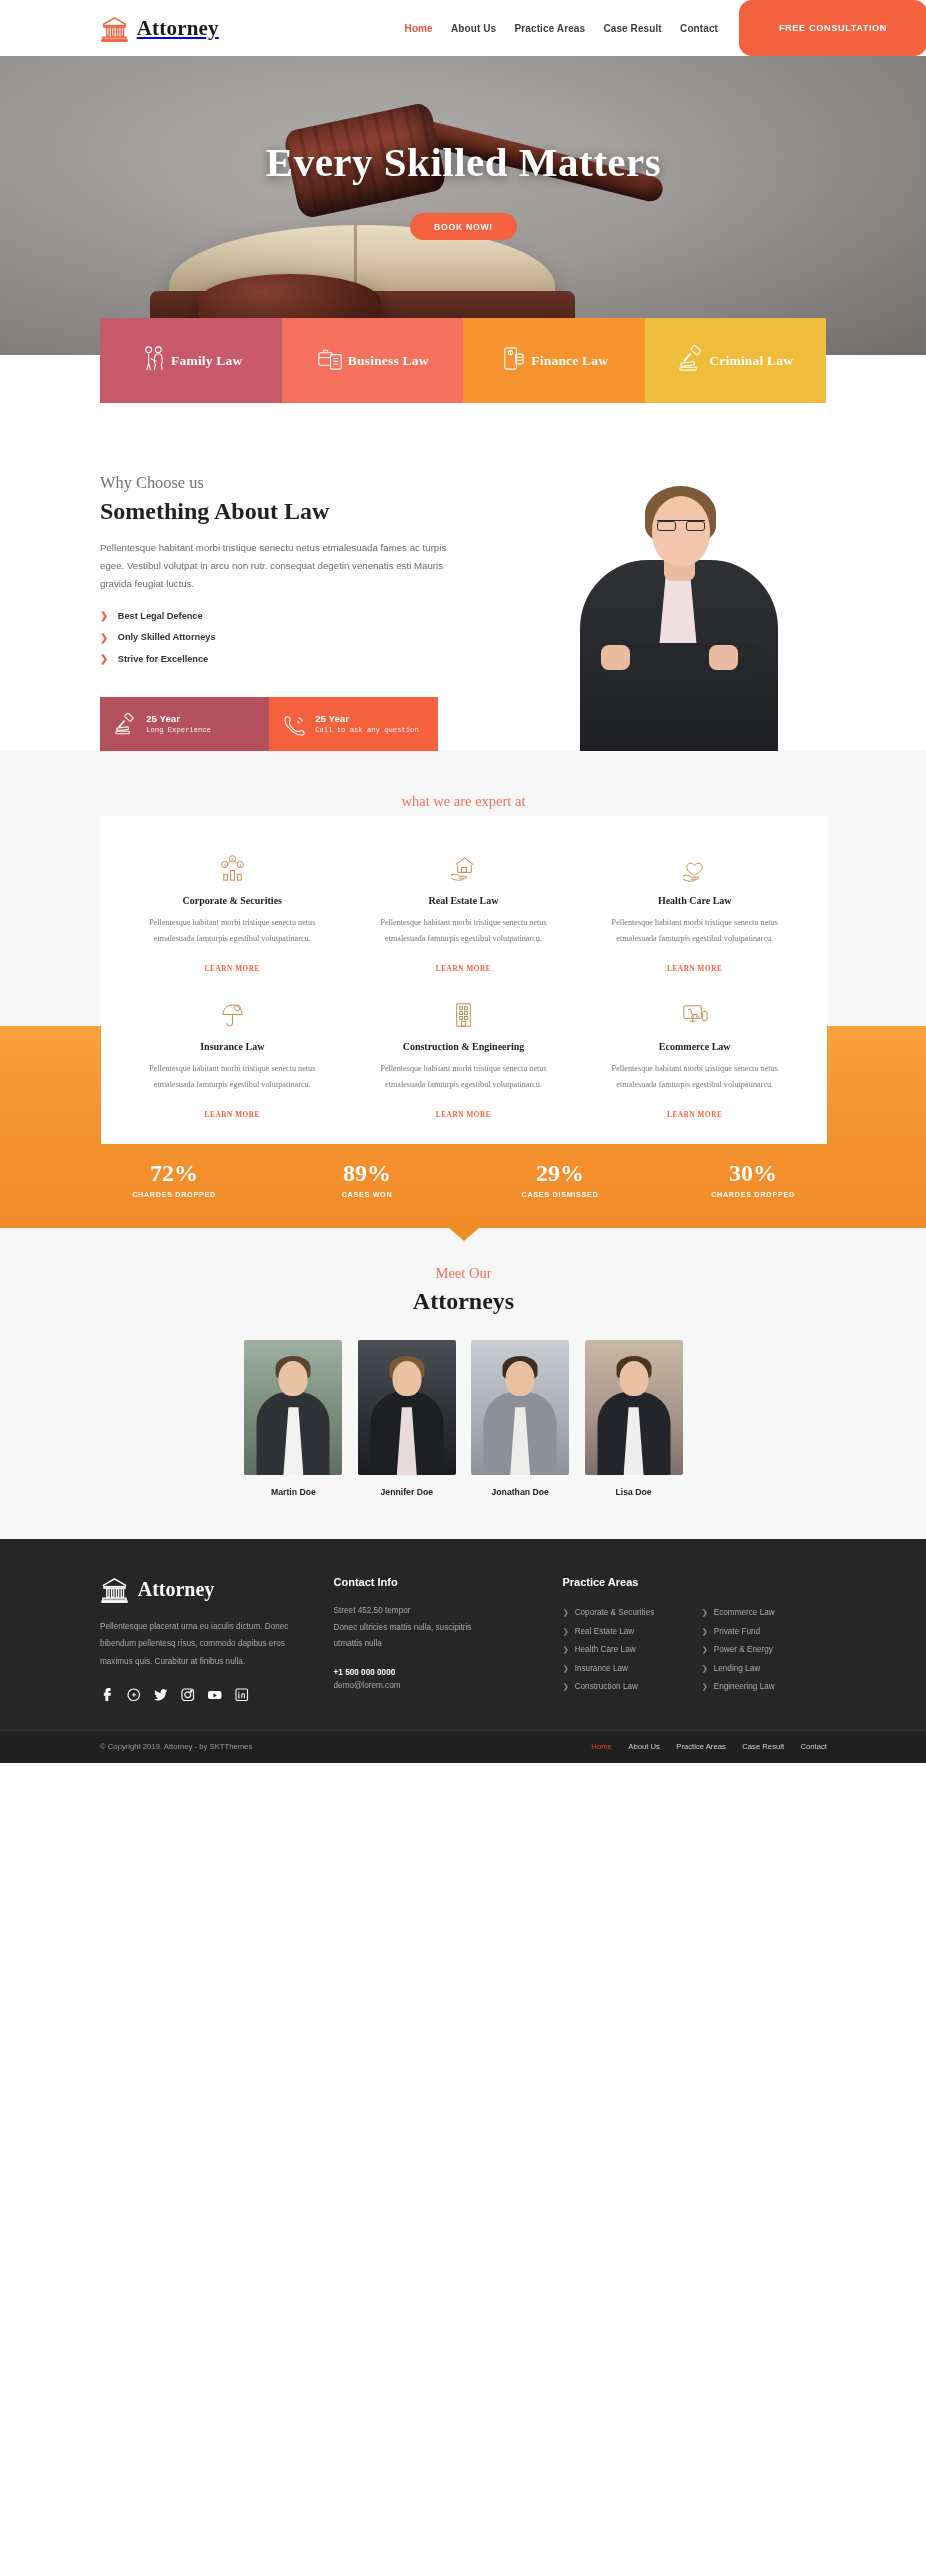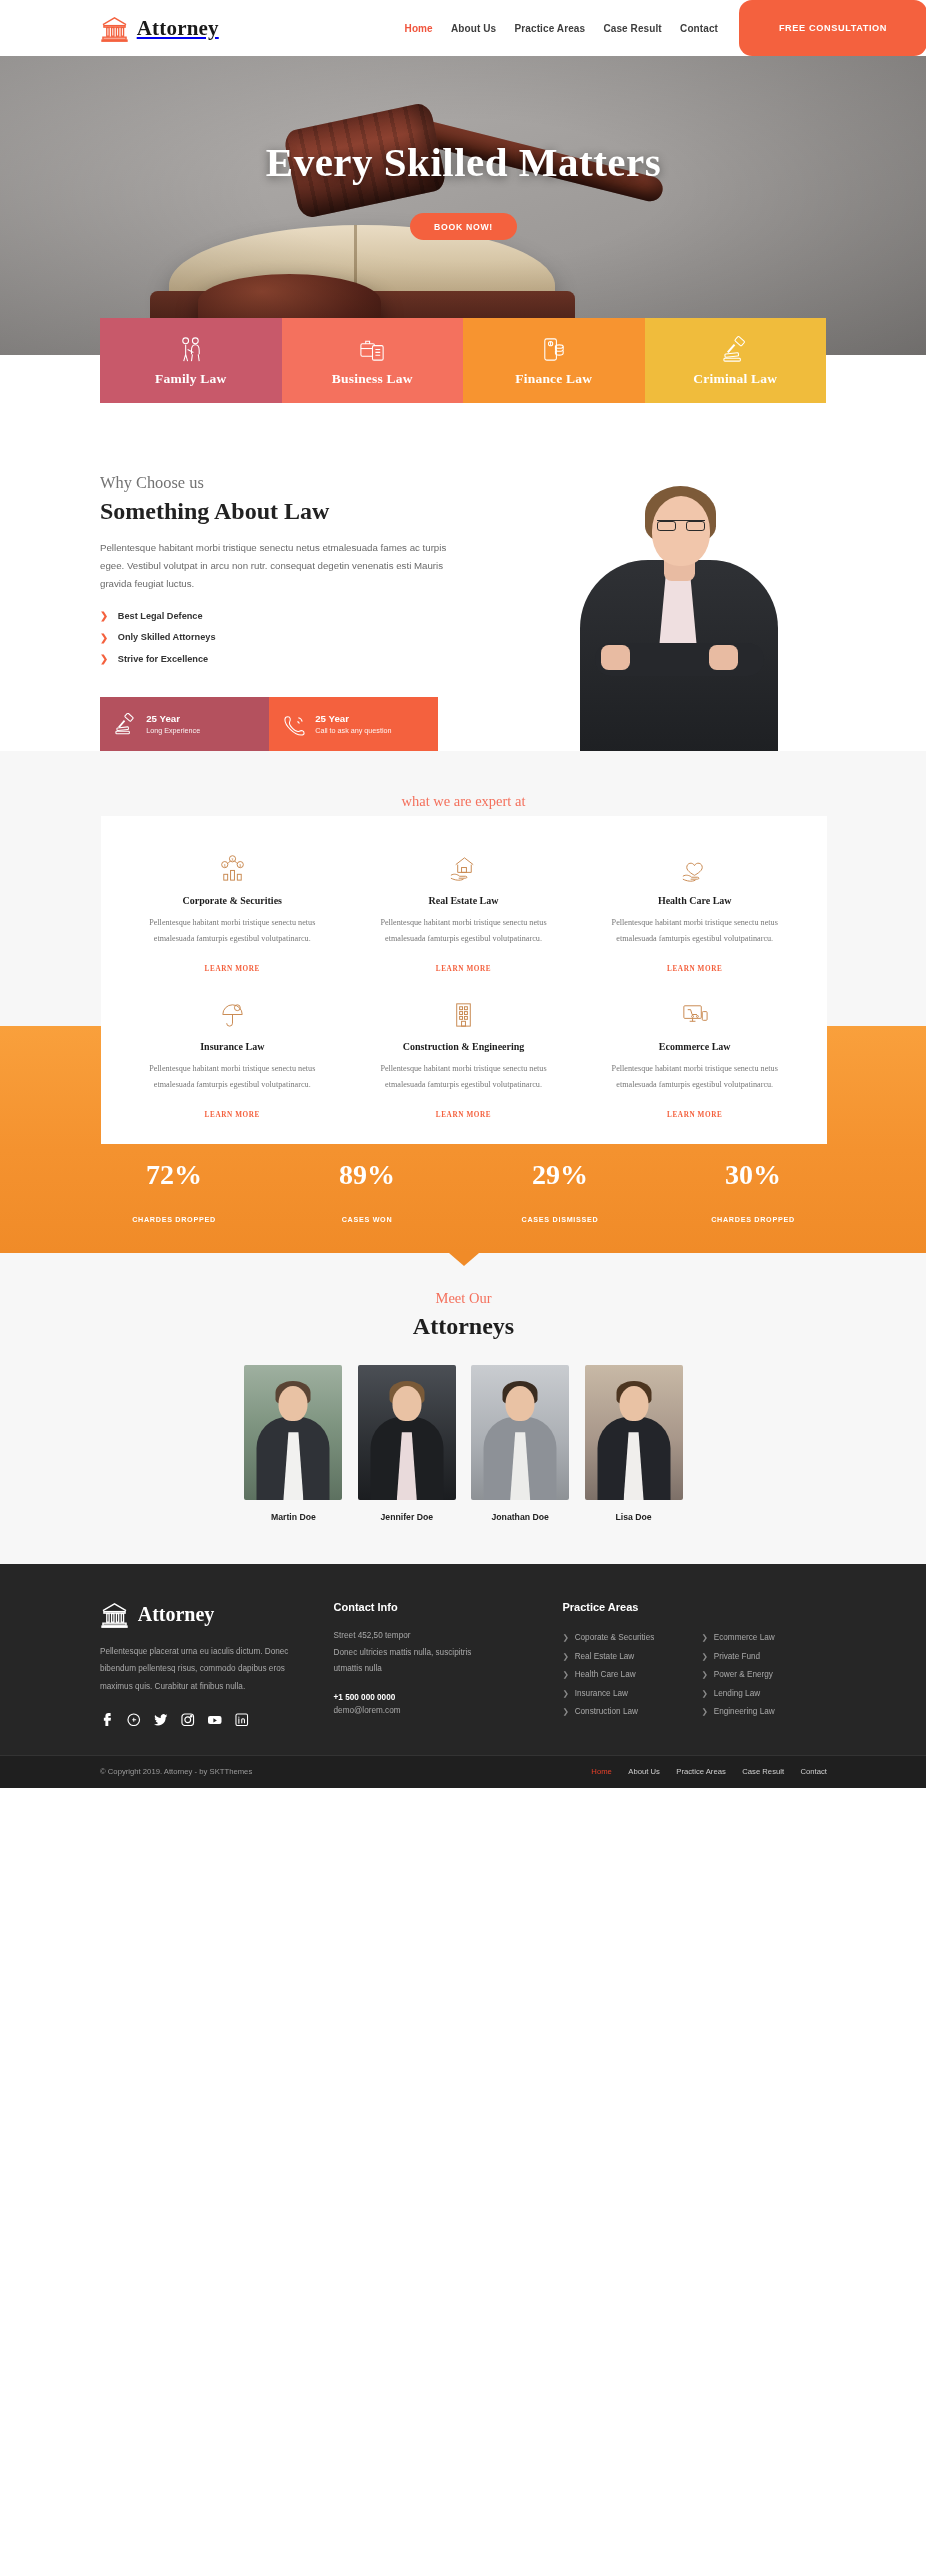--- a/index.html
+++ b/index.html
@@ -173,21 +173,21 @@
   .strip {
     position: absolute;
     top: -37px; left: 100px;
     width: 726px; height: 85px;
     display: flex;
     z-index: 5;
   }
   .strip-card {
     flex: 1;
     display: flex;
-    flex-direction: column;
+    flex-direction: row;
     align-items: center;
     justify-content: center;
     gap: 3px;
     color: #fff;
     cursor: pointer;
   }
   .strip-card .sv-icon { width: 29px; height: 29px; }
   .strip-card .sv-label {
     font-family: "Liberation Serif", serif;
     font-size: 13.5px;
@@ -294,21 +294,21 @@
     left: 100px; bottom: 0px;
     display: flex; width: 338px; height: 54px;
     z-index: 4;
   }
   .badge {
     flex: 1; display: flex; align-items: center; gap: 9.7px;
     padding: 0 13.5px; color: #fff;
   }
   .badge .b-icon { width: 23px; height: 23px; flex: 0 0 23px; }
   .badge .b-title { font-size: 9.7px; font-weight: 700; line-height: 1.3; }
-  .badge .b-sub { font-size: 7.2px; opacity: .92; line-height: 1.3; }
+  .badge .b-sub { font-size: 7.2px; opacity: .92; line-height: 1.3; font-family: Liberation Mono, monospace; }
 
   
   .practice {
     background: #f7f7f7;
     padding: 42px 0 0 0;
     position: relative;
   }
   .sec-eyebrow {
     text-align: center;
     font-family: "Liberation Serif", serif;
@@ -357,22 +357,22 @@
     position: relative;
   }
   .stats-inner {
     display: flex;
     width: 772px;
     margin: 93px auto 0 auto;
   }
   .stat { flex: 1; text-align: center; color: #fff; }
   .stat-num {
     font-family: "Liberation Serif", serif;
-    font-size: 28px; font-weight: bold; line-height: 1;
-    margin-bottom: 26px;
+    font-size: 24px; font-weight: bold; line-height: 1;
+    margin-bottom: 5px;
     text-align: center;
   }
   .stat-lbl { font-size: 7.2px; font-weight: 700; letter-spacing: 0.7px; }
   .stats-notch {
     position: absolute; left: 50%; bottom: -12.6px;
     transform: translateX(-50%);
     width: 0; height: 0;
     border-left: 15.4px solid transparent;
     border-right: 15.4px solid transparent;
     border-top: 13.5px solid #f08b28;

